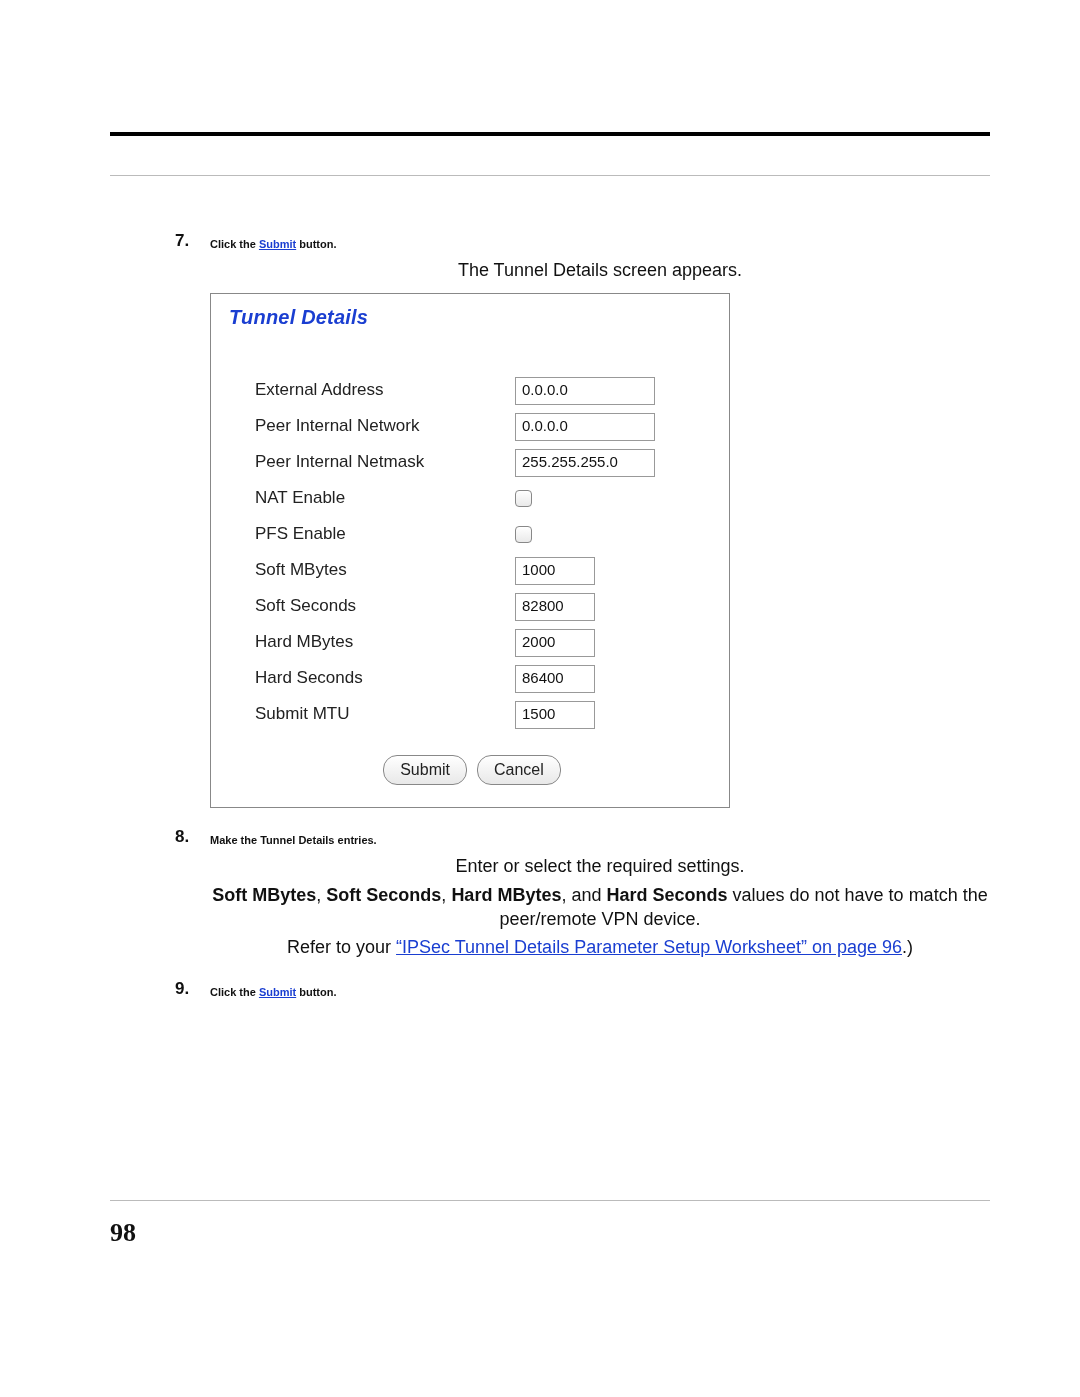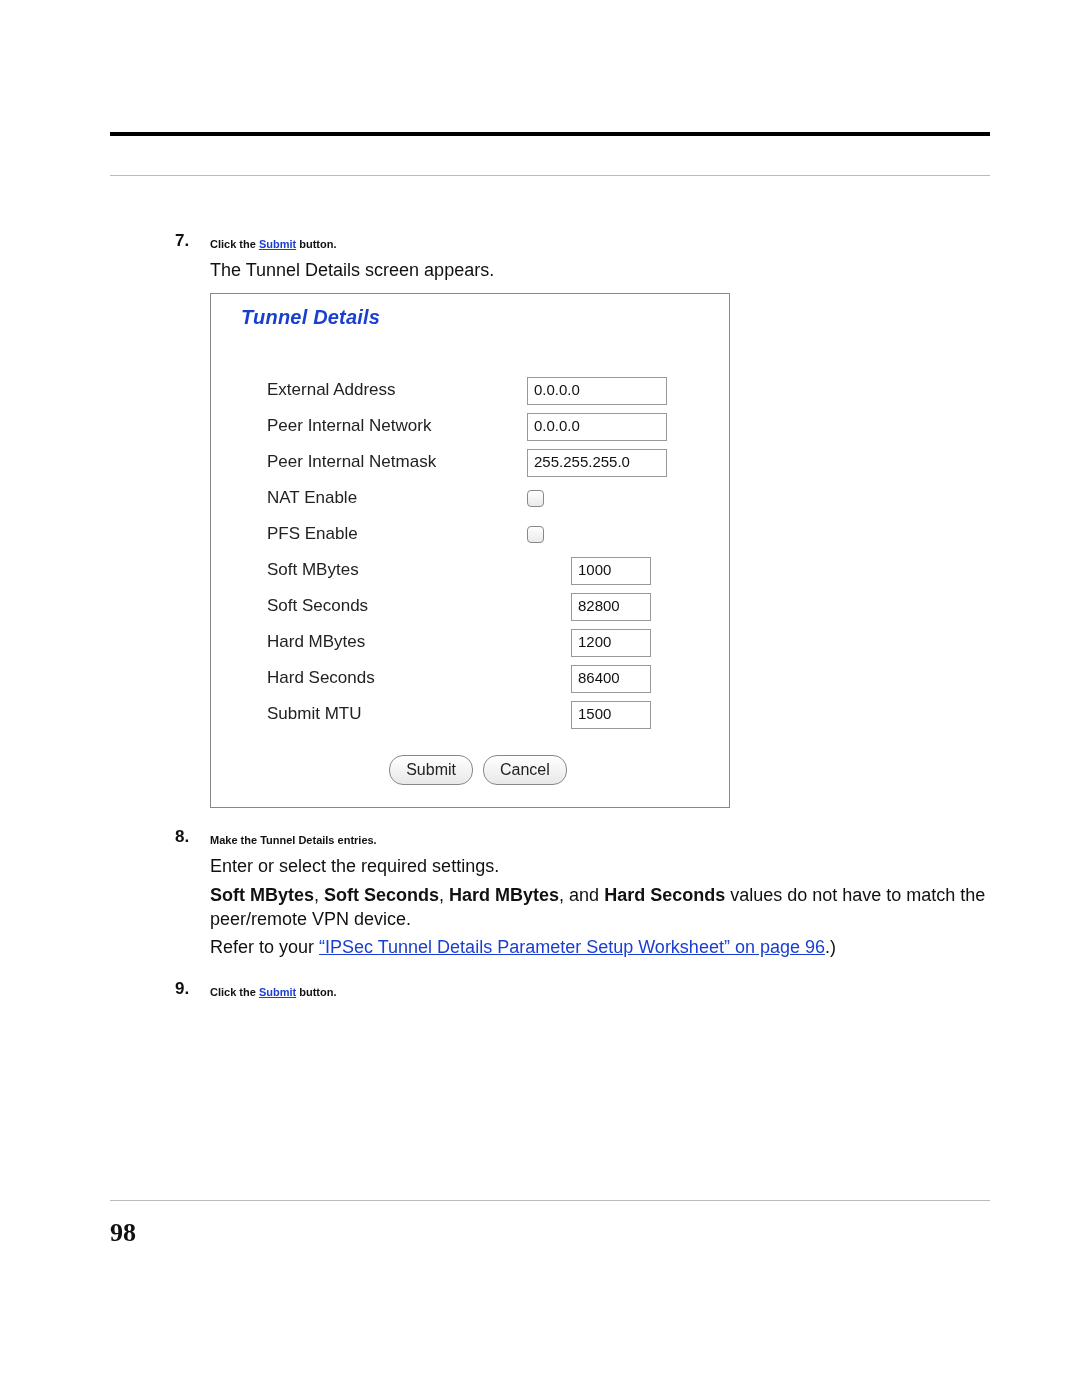--- a/index.html
+++ b/index.html
@@ -71,33 +71,34 @@
     top: 0;
     font-weight: bold;
     font-size: 17px;
   }
   ol.steps > li .head {
     font-weight: bold;
     font-size: 11px;
   }
   ol.steps > li .body {
     margin-top: 4px;
+    text-align: center;
   }
   .linkish {
     color: var(--link-blue);
     text-decoration: underline;
   }
   .bold { font-weight: bold; }
 
   
   .formshot {
     width: 520px;
     border: 1px solid var(--form-border);
     margin: 10px 0 18px 0;
-    padding: 0 0 22px 16px;
+    padding: 0 0 22px 4px;
     font-family: Verdana, Geneva, sans-serif;
     color: #222;
   }
   .formshot .title {
     font-weight: bold;
     color: var(--title-blue);
     font-size: 20px;
     padding: 10px 14px 4px 14px;
     font-style: italic;
     letter-spacing: 0.2px;
@@ -123,21 +124,21 @@
     border: 1px solid var(--field-border);
     background: #fff;
     padding: 0 6px;
     font-family: Verdana, Geneva, sans-serif;
     font-size: 15px;
     color: #111;
     display: inline-flex;
     align-items: center;
   }
   .formshot .row .field.w-ip   { width: 140px; }
-  .formshot .row .field.w-num  { width: 80px; margin-left: 44px; }
+  .formshot .row .field.w-num  { width: 80px; }
   .formshot .row .cb {
     width: 17px; height: 17px;
     border: 1px solid #888;
     border-radius: 4px;
     background: linear-gradient(#fff,#e9e9e9);
     box-shadow: inset 0 1px 0 #fff;
   }
   .formshot .btnrow {
     display: flex;
     justify-content: center;
@@ -218,21 +219,21 @@
             <div class="row">
               <label>Soft MBytes</label>
               <span class="field w-num">1000</span>
             </div>
             <div class="row">
               <label>Soft Seconds</label>
               <span class="field w-num">82800</span>
             </div>
             <div class="row">
               <label>Hard MBytes</label>
-              <span class="field w-num">1200</span>
+              <span class="field w-num">2000</span>
             </div>
             <div class="row">
               <label>Hard Seconds</label>
               <span class="field w-num">86400</span>
             </div>
             <div class="row">
               <label>Submit MTU</label>
               <span class="field w-num">1500</span>
             </div>
 

